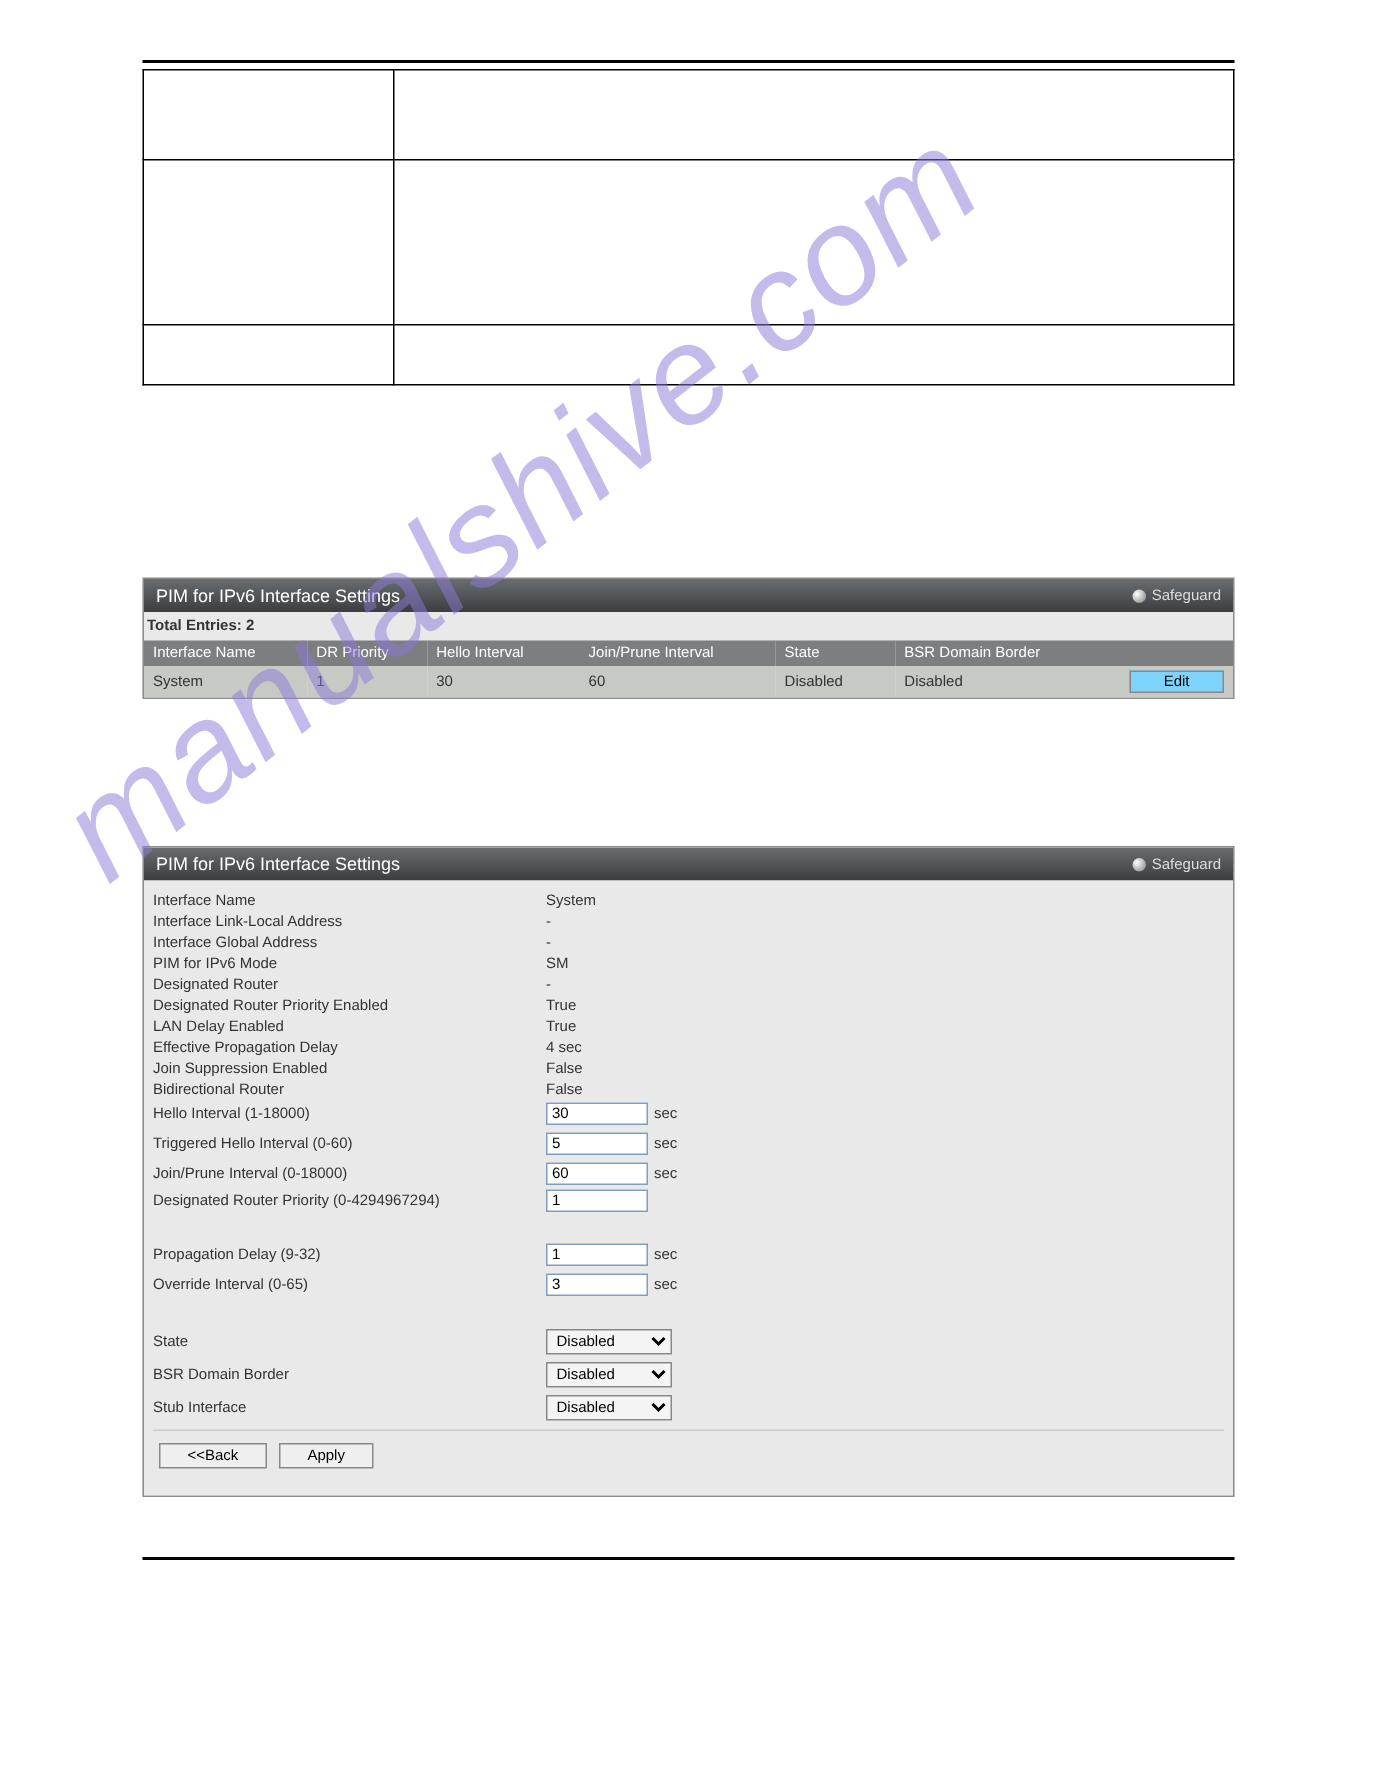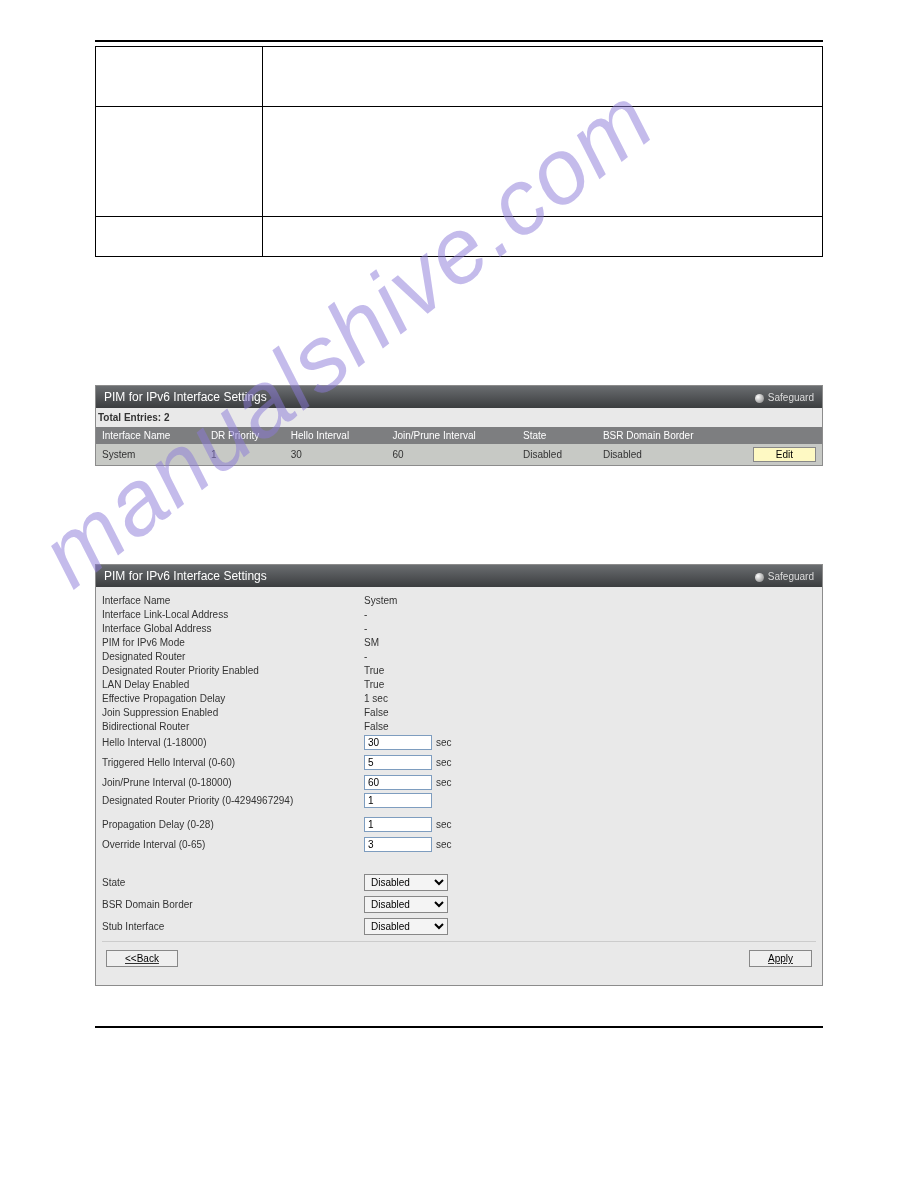--- a/index.html
+++ b/index.html
@@ -18,40 +18,40 @@
   .param-key { width: 23%; }
   .row-h-60 td { height: 60px; }
   .row-h-110 td { height: 110px; }
   .row-h-40 td { height: 40px; }
   .panel { border: 1px solid #8c8c8c; margin: 18px 0 10px; font-size: 10px; overflow: hidden; background: #e9e9e9; }
   .panel-header {
     background: linear-gradient(#6a6d70, #3b3d3f);
     color: #fff; padding: 4px 8px; font-size: 12px;
     display: flex; justify-content: space-between; align-items: center; gap: 44px;
   }
-  .safeguard { display: flex; gap: 4px; align-items: flex-end; font-size: 10px; color: #ddd; }
+  .safeguard { display: flex; gap: 4px; align-items: center; font-size: 10px; color: #ddd; }
   .safeguard-dot { width: 9px; height: 9px; border-radius: 50%; background: radial-gradient(circle at 3px 3px, #fff, #7b7b7b); }
   .total-entries { font-weight: bold; padding: 4px 2px; font-size: 10px; background: #e9e9e9; }
   .grid-table { width: 100%; border-collapse: collapse; font-size: 10px; }
   .grid-table thead th { background: #7d7e80; color: #fff; font-weight: normal; text-align: left; padding: 3px 6px; }
   .grid-table tbody td { background: #c7c9c5; color: #333; padding: 3px 6px; }
-  .edit-btn { background: #fef9c3; border: 1px solid #888; font-size: 10px; padding: 1px 22px; cursor: pointer; }
+  .edit-btn { background: #7dd3fc; border: 1px solid #888; font-size: 10px; padding: 1px 22px; cursor: pointer; }
   .detail-body { background: #e9e9e9; padding: 8px 6px 10px; }
   .detail-row { display: flex; align-items: center; margin-bottom: 3px; }
   .detail-row .label { width: 262px; color: #333; font-size: 10px; }
   .detail-row .value { color: #333; font-size: 10px; }
   .detail-row input[type="text"] {
     width: 68px; font-size: 10px; border: 1px solid #7e9dbf; padding: 1px 3px; background: #fff;
   }
   .detail-row .unit { margin-left: 4px; color: #333; font-size: 10px; }
   .detail-row select {
     width: 84px; font-size: 10px; border: 1px solid #888; background: #f4f4f4; padding: 1px 2px;
   }
   .hr-thin { border: none; border-top: 1px solid #ccc; margin: 6px 0 8px; }
-  .buttons-row { display: flex; justify-content: space-between; gap: 8px; padding: 0 4px 8px; text-decoration: underline; }
+  .buttons-row { display: flex; justify-content: flex-start; gap: 8px; padding: 0 4px 8px; }
   .btn { background: #efefef; border: 1px solid #888; font-size: 10px; padding: 2px 18px; cursor: pointer; }
   .gap-lg { height: 80px; }
   .footer-bar { border-top: 2px solid #000; margin-top: 40px; height: 20px; }
   .watermark {
     position: absolute; top: 260px; left: 150px; width: 640px; height: 640px;
     transform: rotate(-38deg); font-size: 92px; font-weight: 400; color: #8b7ad8; opacity: 0.5;
     pointer-events: none; letter-spacing: 2px; white-space: nowrap; font-style: italic;
   }
 </style>
 </head>
@@ -150,21 +150,21 @@
     <div class="detail-row">
         <span class="label">Designated Router Priority Enabled</span>
         <span class="value">True</span>
       </div>
     <div class="detail-row">
         <span class="label">LAN Delay Enabled</span>
         <span class="value">True</span>
       </div>
     <div class="detail-row">
         <span class="label">Effective Propagation Delay</span>
-        <span class="value">1 sec</span>
+        <span class="value">4 sec</span>
       </div>
     <div class="detail-row">
         <span class="label">Join Suppression Enabled</span>
         <span class="value">False</span>
       </div>
     <div class="detail-row">
         <span class="label">Bidirectional Router</span>
         <span class="value">False</span>
       </div>
 
@@ -176,27 +176,27 @@
     <div class="detail-row" style="margin-bottom:5px">
         <span class="label">Triggered Hello Interval (0-60)</span>
         <input type="text" value="5" style="">
         <span class="unit">sec</span>
       </div>
     <div class="detail-row" style="margin-bottom:3px">
         <span class="label">Join/Prune Interval (0-18000)</span>
         <input type="text" value="60" style="">
         <span class="unit">sec</span>
       </div>
-    <div class="detail-row" style="margin-bottom:9px">
+    <div class="detail-row" style="margin-bottom:21px">
         <span class="label">Designated Router Priority (0-4294967294)</span>
         <input type="text" value="1" style="">
         <span class="unit"></span>
       </div>
     <div class="detail-row" style="margin-bottom:5px">
-        <span class="label">Propagation Delay (0-28)</span>
+        <span class="label">Propagation Delay (9-32)</span>
         <input type="text" value="1" style="">
         <span class="unit">sec</span>
       </div>
     <div class="detail-row" style="margin-bottom:22px">
         <span class="label">Override Interval (0-65)</span>
         <input type="text" value="3" style="">
         <span class="unit">sec</span>
       </div>
 
     <div class="detail-row" style="margin-bottom:5px">

